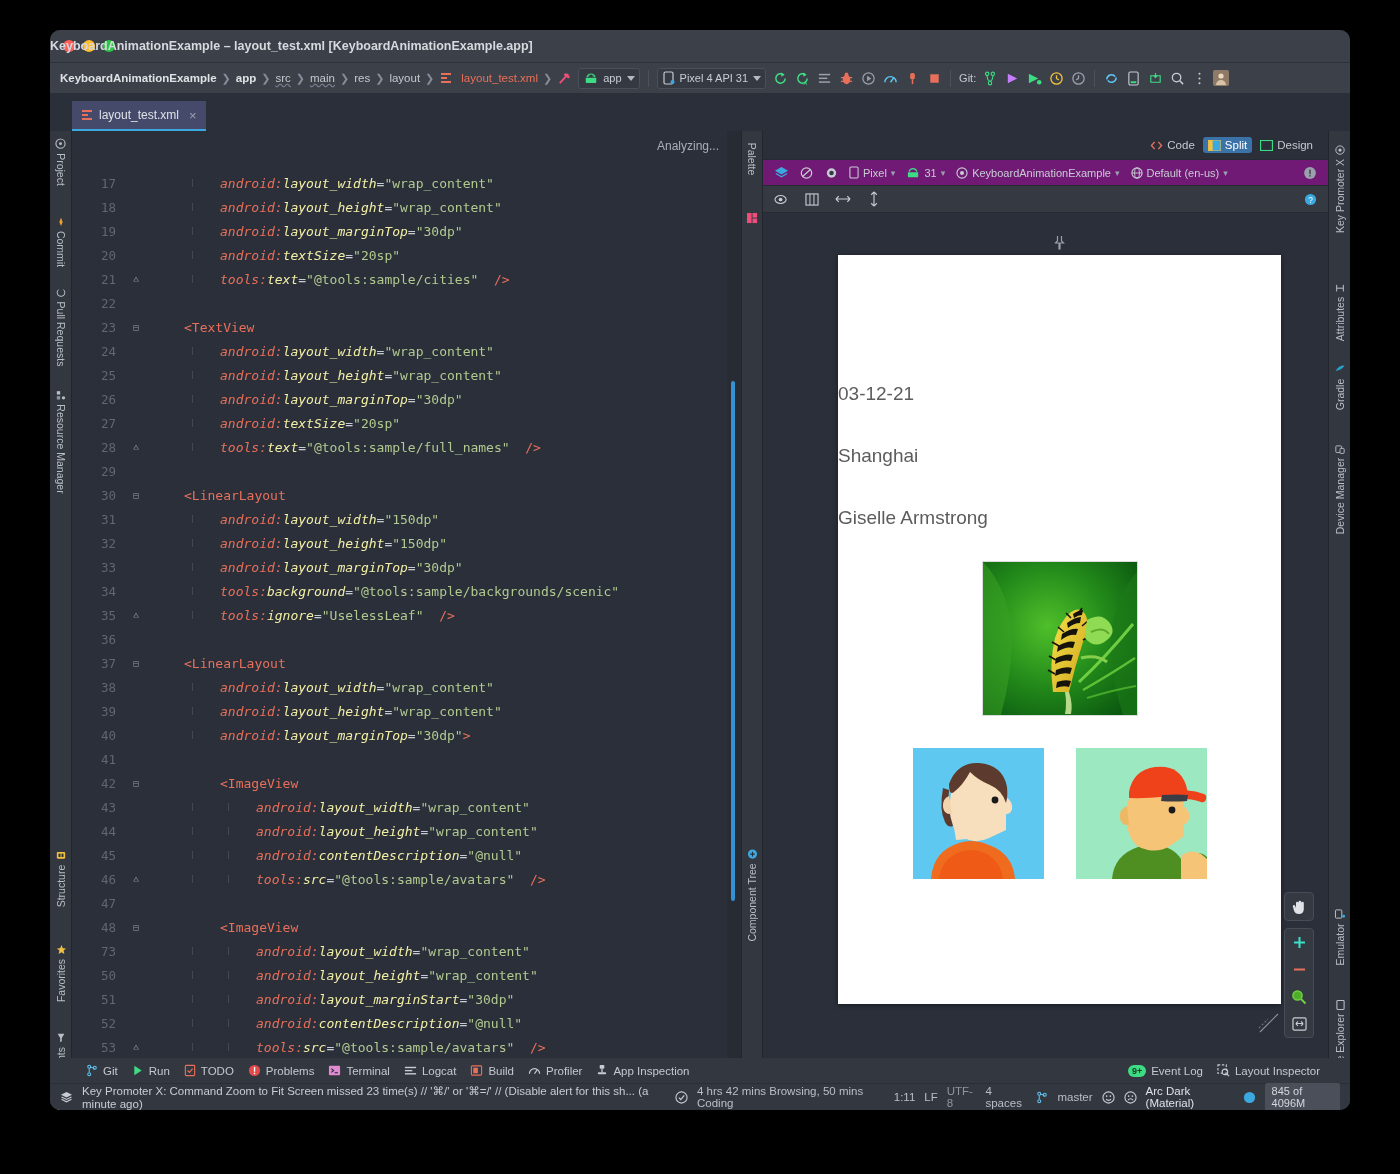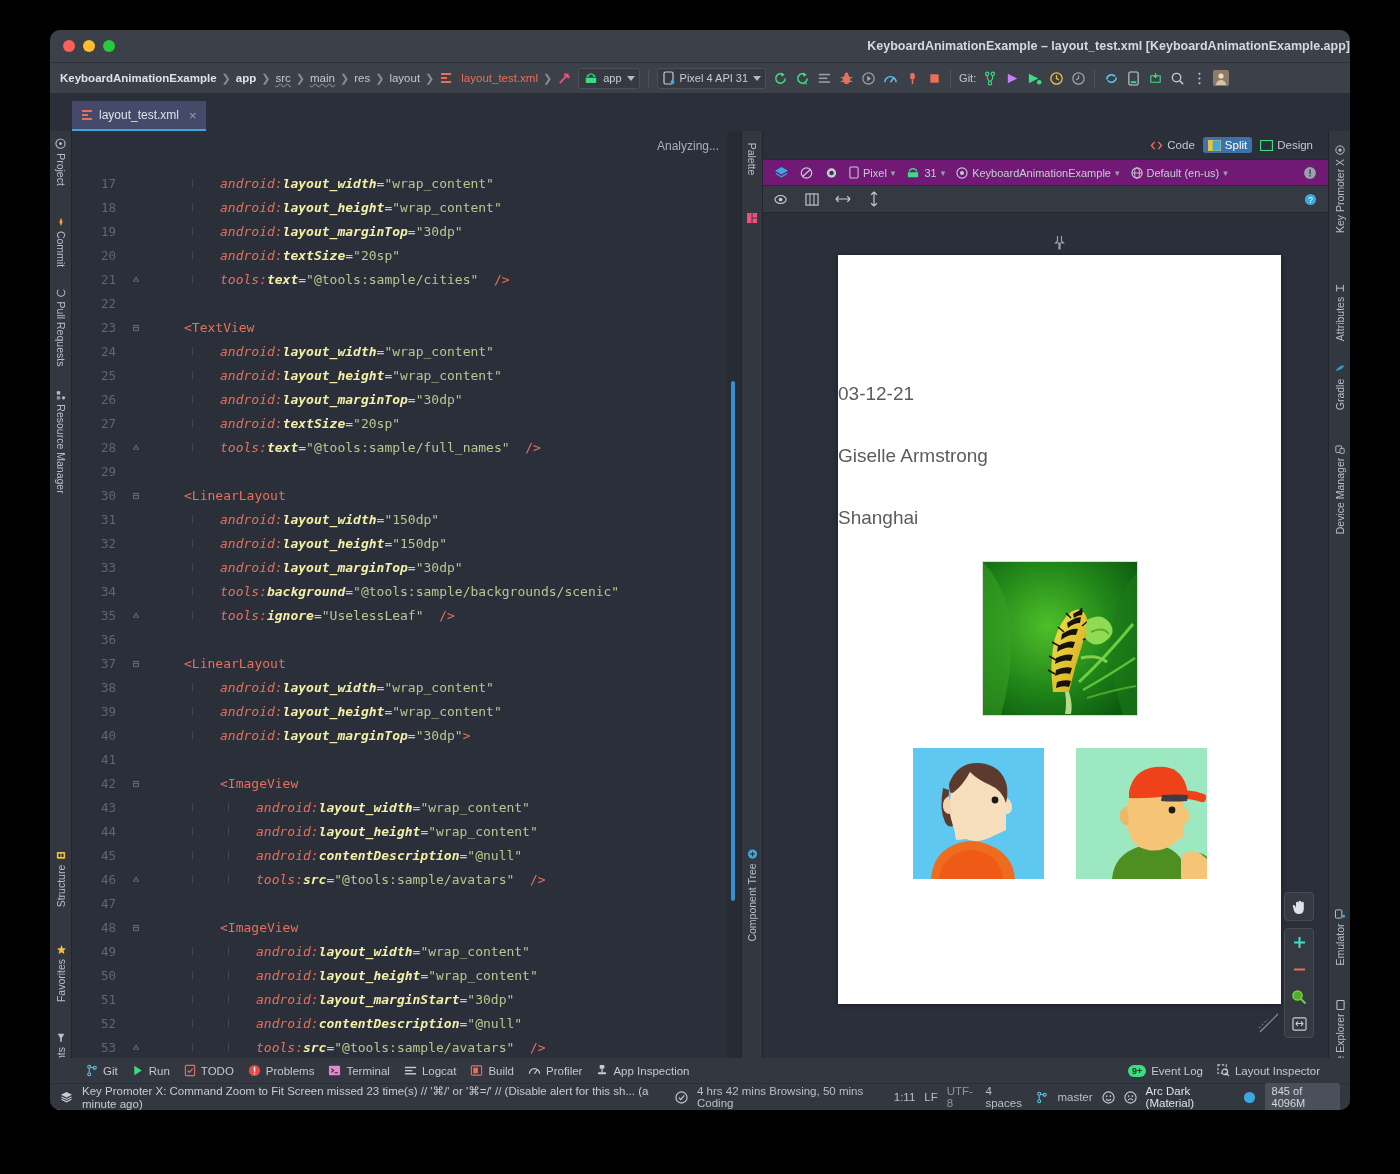--- a/index.html
+++ b/index.html
@@ -14,21 +14,21 @@
   }
   
   .titlebar{
     height:33px;background:#3c4048;display:flex;align-items:center;
     position:relative;border-bottom:1px solid #2d3139;
   }
   .traffic{display:flex;gap:8px;padding-left:13px;}
   .dot{width:12px;height:12px;border-radius:50%;}
   .dot.r{background:#ff5f57;} .dot.y{background:#febc2e;} .dot.g{background:#28c840;}
   .title-text{
-    position:absolute;left:0;right:0;text-align:right;
+    position:absolute;left:0;right:0;text-align:left;
     font-size:12.5px;font-weight:bold;color:#d6d9de;pointer-events:none;
   }
   
   .navbar{
     height:30px;background:#3c4048;display:flex;align-items:center;
     padding:0 6px;gap:0;font-size:11.5px;color:#c4c8cf;
   }
   .crumb{padding:0 4px;white-space:nowrap;}
   .crumb.bold{font-weight:bold;color:#dfe2e7;}
   .crumb.u{text-decoration:underline;text-decoration-style:wavy;text-decoration-color:#7c8292;}
@@ -70,21 +70,21 @@
   .gutter{position:absolute;left:0;top:0;bottom:0;width:112px;background:#2b2f3a;}
   .code{position:absolute;left:0;top:0;right:0;bottom:0;margin-top:40px;}
   .row{height:24px;display:flex;align-items:center;font-size:13px;white-space:pre;}
   .ln{width:52px;text-align:right;color:#606672;font-size:12.5px;flex:none;padding-right:8px;}
   .fold{width:24px;text-align:center;color:#777d8a;font-size:10px;flex:none;}
   .ind{width:36px;flex:none;position:relative;}
   .ind.guide::before{content:"";position:absolute;left:8px;top:-4px;bottom:-4px;width:1px;background:#43474f;}
   .txt{flex:1;}
   .k-tag{color:#e8705a;}
   .k-attr{color:#e8705a;font-style:italic;}
-  .k-attr2{color:#f3f0a6;font-style:italic;font-weight:bold;}
+  .k-attr2{color:#f3f0a6;font-style:italic;font-weight:normal;}
   .k-eq{color:#c8ccd4;}
   .k-str{color:#b2c98f;}
   .k-close{color:#e8705a;}
   .analyzing{
     position:absolute;right:22px;top:8px;font-size:12px;color:#a9aeb8;
     font-family:"Liberation Sans",sans-serif;
   }
   .escroll{position:absolute;right:6px;top:250px;width:4px;height:520px;background:#3591d1;border-radius:2px;}
   .estrip{position:absolute;right:0;top:0;bottom:0;width:14px;background:#272b33;}
   
@@ -416,21 +416,21 @@
           <div class="row"><span class="ln">39</span><span class="fold"></span><span class="ind"></span><span class="ind guide"></span><span class="txt"><span class="k-attr">android:</span><span class="k-attr2">layout_height</span><span class="k-eq">=</span><span class="k-str">"wrap_content"</span></span></div>
           <div class="row"><span class="ln">40</span><span class="fold"></span><span class="ind"></span><span class="ind guide"></span><span class="txt"><span class="k-attr">android:</span><span class="k-attr2">layout_marginTop</span><span class="k-eq">=</span><span class="k-str">"30dp"</span><span class="k-close">&gt;</span></span></div>
           <div class="row"><span class="ln">41</span><span class="fold"></span><span class="txt"></span></div>
           <div class="row"><span class="ln">42</span><span class="fold">⊟</span><span class="ind"></span><span class="ind"></span><span class="txt"><span class="k-tag">&lt;ImageView</span></span></div>
           <div class="row"><span class="ln">43</span><span class="fold"></span><span class="ind"></span><span class="ind guide"></span><span class="ind guide"></span><span class="txt"><span class="k-attr">android:</span><span class="k-attr2">layout_width</span><span class="k-eq">=</span><span class="k-str">"wrap_content"</span></span></div>
           <div class="row"><span class="ln">44</span><span class="fold"></span><span class="ind"></span><span class="ind guide"></span><span class="ind guide"></span><span class="txt"><span class="k-attr">android:</span><span class="k-attr2">layout_height</span><span class="k-eq">=</span><span class="k-str">"wrap_content"</span></span></div>
           <div class="row"><span class="ln">45</span><span class="fold"></span><span class="ind"></span><span class="ind guide"></span><span class="ind guide"></span><span class="txt"><span class="k-attr">android:</span><span class="k-attr2">contentDescription</span><span class="k-eq">=</span><span class="k-str">"@null"</span></span></div>
           <div class="row"><span class="ln">46</span><span class="fold">⩟</span><span class="ind"></span><span class="ind guide"></span><span class="ind guide"></span><span class="txt"><span class="k-attr">tools:</span><span class="k-attr2">src</span><span class="k-eq">=</span><span class="k-str">"@tools:sample/avatars"</span><span class="k-close">  /&gt;</span></span></div>
           <div class="row"><span class="ln">47</span><span class="fold"></span><span class="txt"></span></div>
           <div class="row"><span class="ln">48</span><span class="fold">⊟</span><span class="ind"></span><span class="ind"></span><span class="txt"><span class="k-tag">&lt;ImageView</span></span></div>
-          <div class="row"><span class="ln">49</span><span class="fold"></span><span class="ind"></span><span class="ind guide"></span><span class="ind guide"></span><span class="txt"><span class="k-attr">android:</span><span class="k-attr2">layout_width</span><span class="k-eq">=</span><span class="k-str">"wrap_content"</span></span></div>
+          <div class="row"><span class="ln">73</span><span class="fold"></span><span class="ind"></span><span class="ind guide"></span><span class="ind guide"></span><span class="txt"><span class="k-attr">android:</span><span class="k-attr2">layout_width</span><span class="k-eq">=</span><span class="k-str">"wrap_content"</span></span></div>
           <div class="row"><span class="ln">50</span><span class="fold"></span><span class="ind"></span><span class="ind guide"></span><span class="ind guide"></span><span class="txt"><span class="k-attr">android:</span><span class="k-attr2">layout_height</span><span class="k-eq">=</span><span class="k-str">"wrap_content"</span></span></div>
           <div class="row"><span class="ln">51</span><span class="fold"></span><span class="ind"></span><span class="ind guide"></span><span class="ind guide"></span><span class="txt"><span class="k-attr">android:</span><span class="k-attr2">layout_marginStart</span><span class="k-eq">=</span><span class="k-str">"30dp"</span></span></div>
           <div class="row"><span class="ln">52</span><span class="fold"></span><span class="ind"></span><span class="ind guide"></span><span class="ind guide"></span><span class="txt"><span class="k-attr">android:</span><span class="k-attr2">contentDescription</span><span class="k-eq">=</span><span class="k-str">"@null"</span></span></div>
           <div class="row"><span class="ln">53</span><span class="fold">⩟</span><span class="ind"></span><span class="ind guide"></span><span class="ind guide"></span><span class="txt"><span class="k-attr">tools:</span><span class="k-attr2">src</span><span class="k-eq">=</span><span class="k-str">"@tools:sample/avatars"</span><span class="k-close">  /&gt;</span></span></div>
         </div>
       <div class="analyzing">Analyzing...</div>
       <div class="estrip"></div>
       <div class="escroll"></div>
     </div>
 
@@ -572,22 +572,22 @@
       </div>
 
       <div class="canvas">
         <div class="phone">
           <div class="ph-pin">
             <svg width="11" height="15" viewBox="0 0 11 15">
                 <path d="M3 1 v5 l-2 2 h3.5 v6 h1 V8 H9 L7 6 V1" stroke="#9aa0ad" stroke-width="1.2" fill="none"></path>
               </svg>
           </div>
           <div class="prev-txt t-date">03-12-21</div>
+          <div class="prev-txt t-city">Shanghai</div>
           <div class="prev-txt t-name">Giselle Armstrong</div>
-          <div class="prev-txt t-city">Shanghai</div>
 
           <div class="scenic">
             <svg width="154" height="153" viewBox="0 0 154 153">
               <defs>
                 <radialGradient id="bgG" cx="42%" cy="42%" r="72%">
                   <stop offset="0%" stop-color="#4fbf2a"></stop>
                   <stop offset="55%" stop-color="#22891a"></stop>
                   <stop offset="100%" stop-color="#0c5a10"></stop>
                 </radialGradient>
                 <linearGradient id="cat" x1="0" y1="0" x2="1" y2="1">

